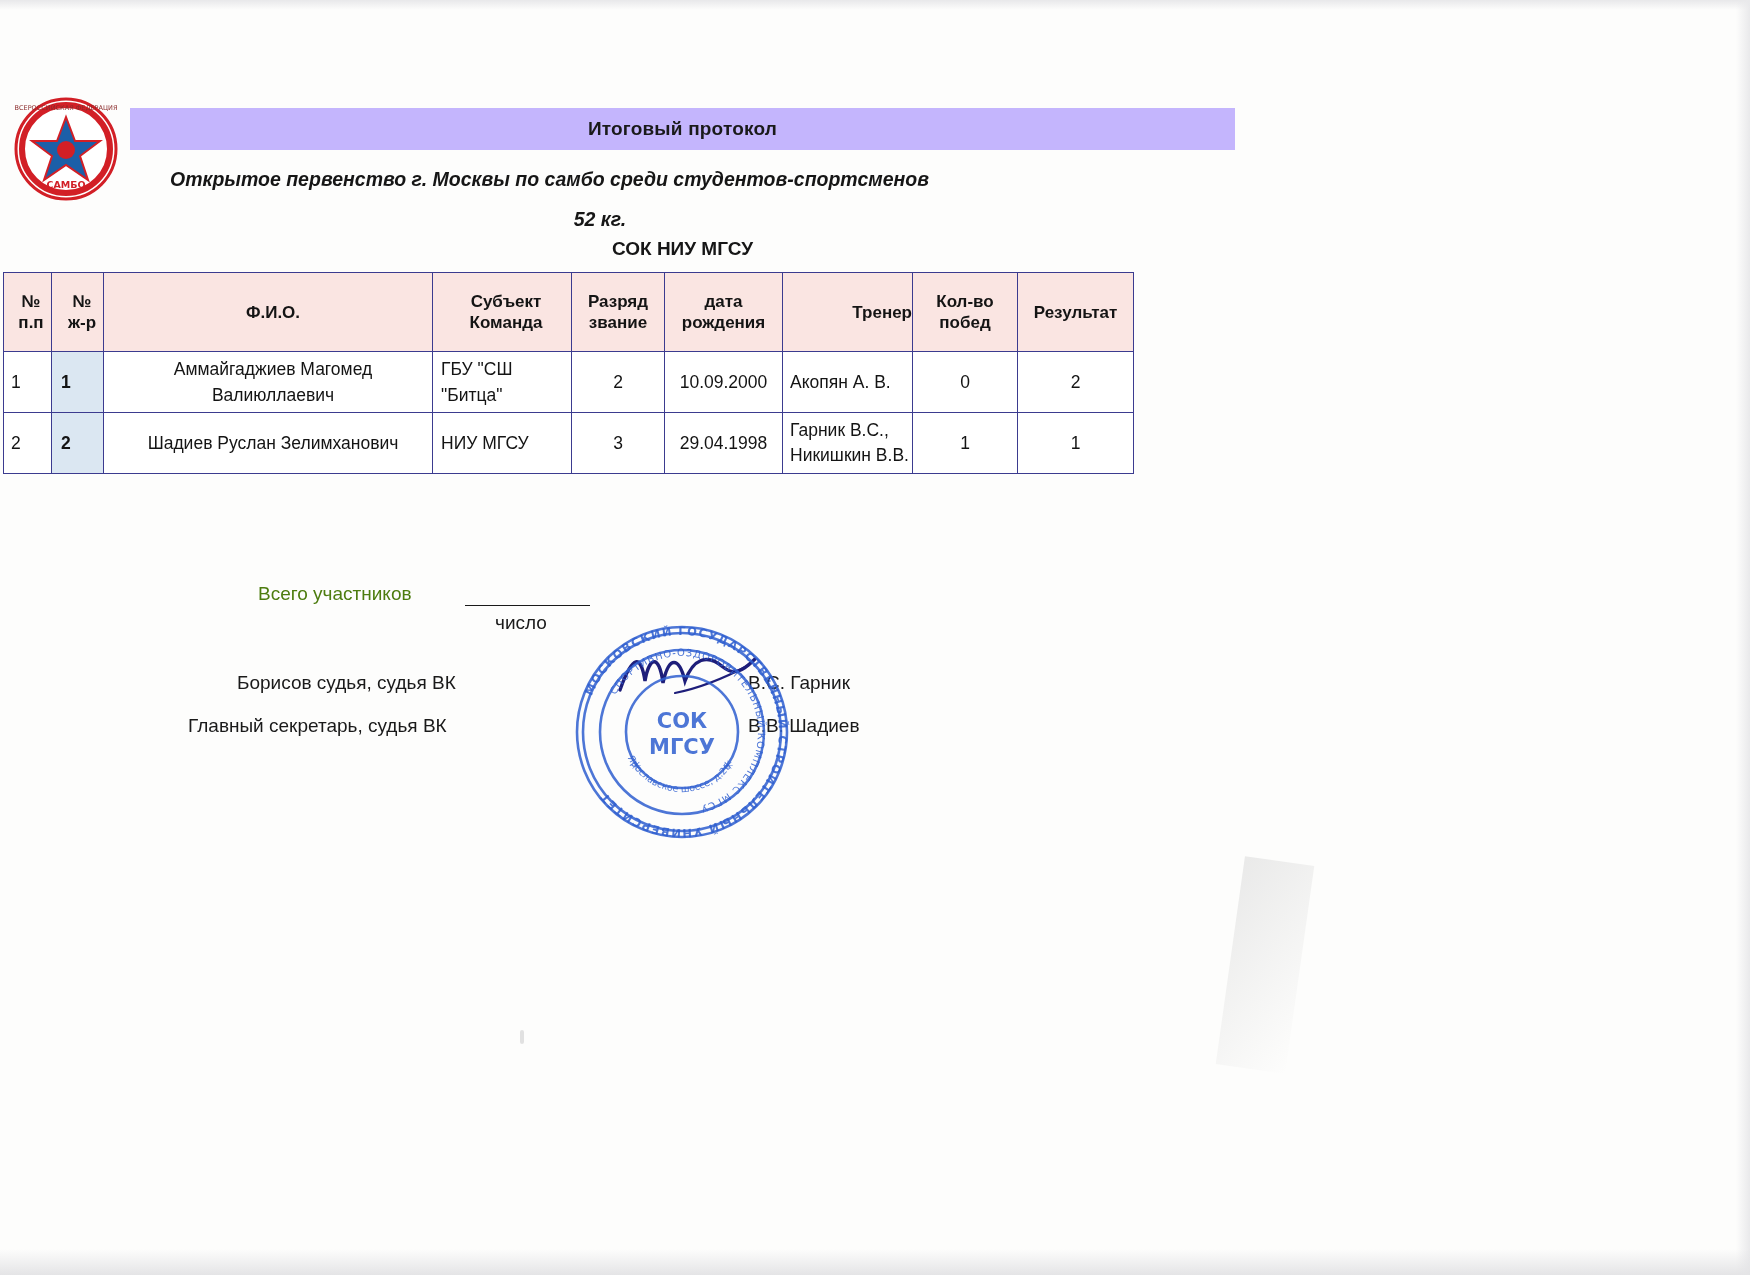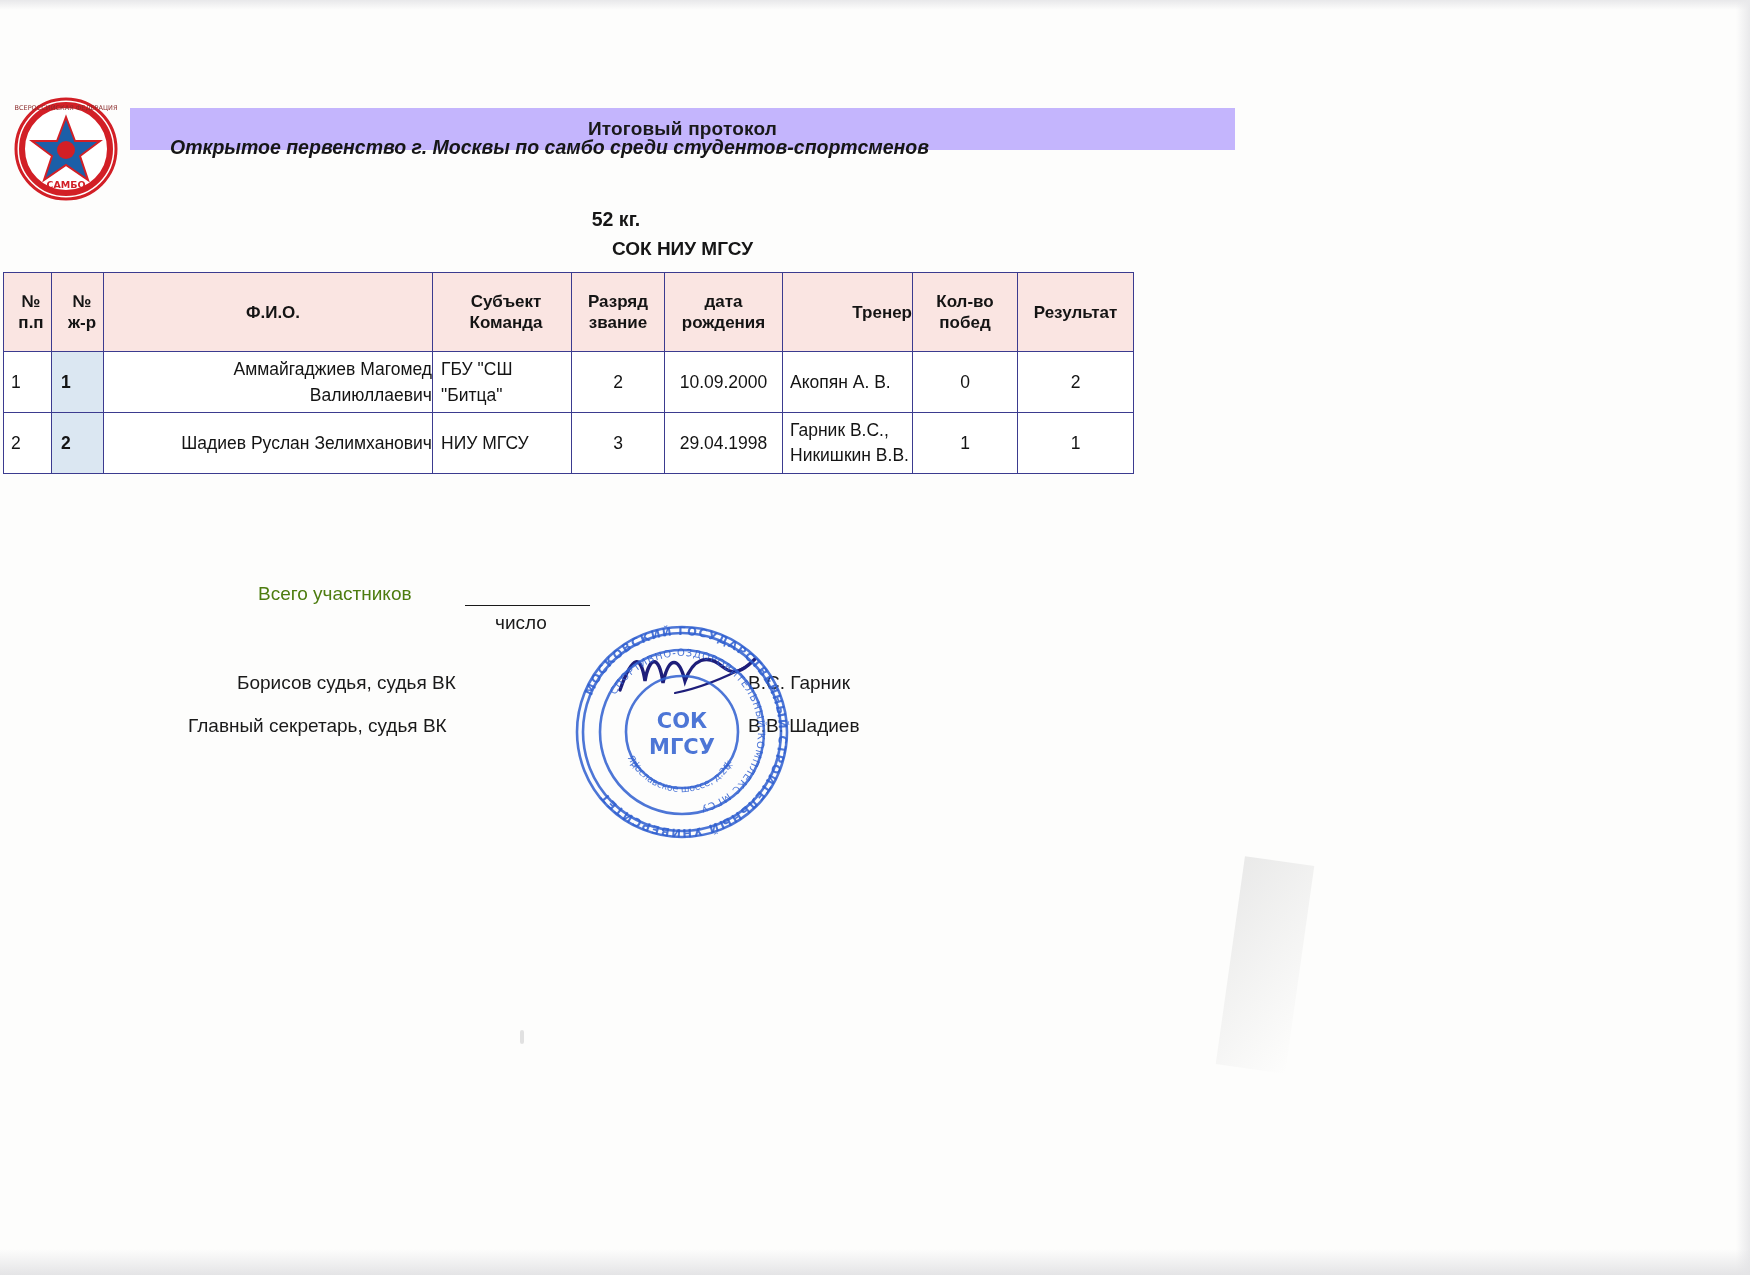--- a/index.html
+++ b/index.html
@@ -45,39 +45,40 @@
     display: flex; align-items: center; justify-content: center;
   }
   .header-band .title {
     font-size: 19px;
     font-weight: bold;
     color: #1a1a1a;
     letter-spacing: .2px;
   }
   .subtitle-wrap {
     position: absolute;
-    left: 130px; top: 132px;
+    left: 130px; top: 164px;
     width: 1105px;
     text-align: left;
   }
   .subtitle-line {
     font-size: 19.5px;
     font-weight: bold;
     font-style: italic;
     color: #161616;
     line-height: 31px;
     padding-left: 40px;
   }
   .weight-line {
     position: absolute;
-    left: 146px; top: 208px;
+    left: 130px; top: 208px;
     width: 940px;
     text-align: center;
     font-size: 19.5px;
     font-weight: bold;
+    font-style: italic;
     color: #161616;
   }
   .venue-line {
     position: absolute;
     left: 130px; top: 238px;
     width: 1105px;
     text-align: center;
     font-size: 19px;
     font-weight: bold;
     color: #161616;
@@ -113,21 +114,21 @@
     line-height: 21px;
     color: #141414;
   }
   .protocol-table tbody td {
     height: 60px;
     font-size: 17.5px;
     color: #141414;
   }
   .c-num   { width: 40px;  text-align: left;   padding-left: 7px !important; }
   .c-jr    { width: 42px;  text-align: left;   padding-left: 9px !important; font-weight: bold; background: #dbe7f2; }
-  .c-fio   { width: 318px; text-align: right;   padding-left: 10px !important; line-height: 26px;}
+  .c-fio   { width: 318px; text-align: center;   padding-left: 10px !important; line-height: 26px;}
   .c-team  { width: 130px; text-align: left;   padding-left: 8px !important; line-height: 26px;}
   .c-rank  { width: 92px;  text-align: center; }
   .c-dob   { width: 117px; text-align: center; }
   .c-coach { width: 122px; text-align: left;   padding-left: 7px !important; font-size: 15px; line-height: 25px;}
   .c-wins  { width: 104px; text-align: center; }
   .c-res   { width: 115px; text-align: center; }
 
   .cell-2lines { display: block; }
   .cell-2lines span { display: block; }
 

